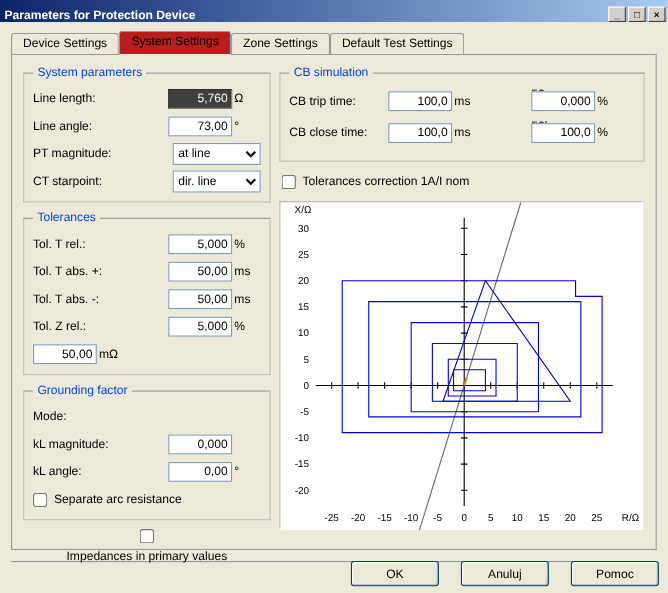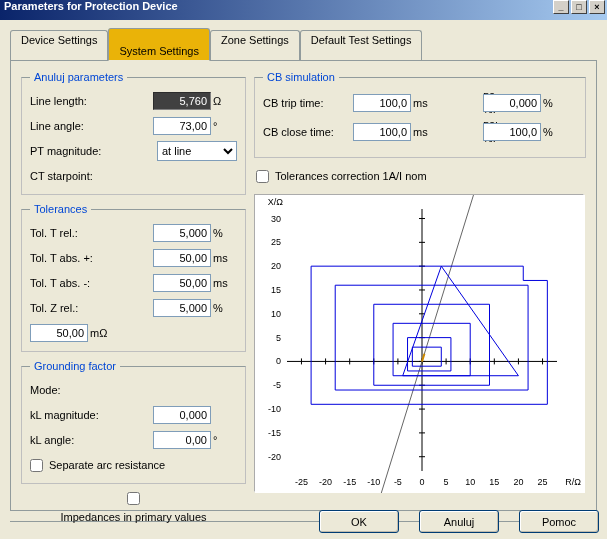--- a/index.html
+++ b/index.html
@@ -9,21 +9,21 @@
   background: #ece9d8;
   width: 607px;
   height: 539px;
   overflow: hidden;
 }
 .titlebar {
   background: linear-gradient(to right, #0a246a, #a6caf0);
   color: #fff;
   height: 20px;
   display: flex;
-  align-items: flex-start;
+  align-items: flex-end;
   padding: 0 2px 0 4px;
   font-weight: bold;
 }
 .titlebar .title { flex: 1; }
 .titlebar .btn {
   width: 16px; height: 14px;
   background: #d4d0c8;
   border: 1px solid #fff;
   border-right-color: #404040;
   border-bottom-color: #404040;
@@ -46,23 +46,23 @@
   border: 1px solid #919b9c;
   border-bottom: none;
   border-radius: 3px 3px 0 0;
   padding: 3px 10px;
   margin-right: 0px;
   margin-top: 2px;
   position: relative;
   cursor: default;
 }
 .tab.active {
-  background: #eab308;
+  background: #b91c1c;
   margin-top: 0;
-  padding-top: 16px;
+  padding-top: 3px;
   z-index: 3;
   border-bottom: 1px solid #ece9d8;
   margin-bottom: -1px;
 }
 .tabpage {
   border: 1px solid #919b9c;
   border-top: none;
   padding: 10px 10px 10px 10px;
   height: 450px;
   position: relative;
@@ -147,37 +147,38 @@
   <div class="tabstrip">
     <div class="tab">Device Settings</div>
     <div class="tab active">System Settings</div>
     <div class="tab">Zone Settings</div>
     <div class="tab">Default Test Settings</div>
   </div>
   <div class="tabpage">
     <div class="cols">
       <div class="leftcol">
         <fieldset class="group">
-          <legend>Anuluj parameters</legend>
+          <legend>System parameters</legend>
           <div class="row">
             <span class="lbl">Line length:</span>
             <input class="txt dark" value="5,760" style="">
             <span class="unit">Ω</span>
           </div>
           <div class="row">
             <span class="lbl">Line angle:</span>
             <input class="txt" value="73,00" style="">
             <span class="unit">°</span>
           </div>
           <div class="row">
             <span class="lbl">PT magnitude:</span>
             <select class="combo"><option>at line</option></select>
           </div>
           <div class="row">
             <span class="lbl">CT starpoint:</span>
+            <select class="combo"><option>dir. line</option></select>
           </div>
         </fieldset>
 
         <fieldset class="group">
           <legend>Tolerances</legend>
           <div class="row">
             <span class="lbl">Tol. T rel.:</span>
             <input class="txt" value="5,000" style="">
             <span class="unit">%</span>
           </div>

